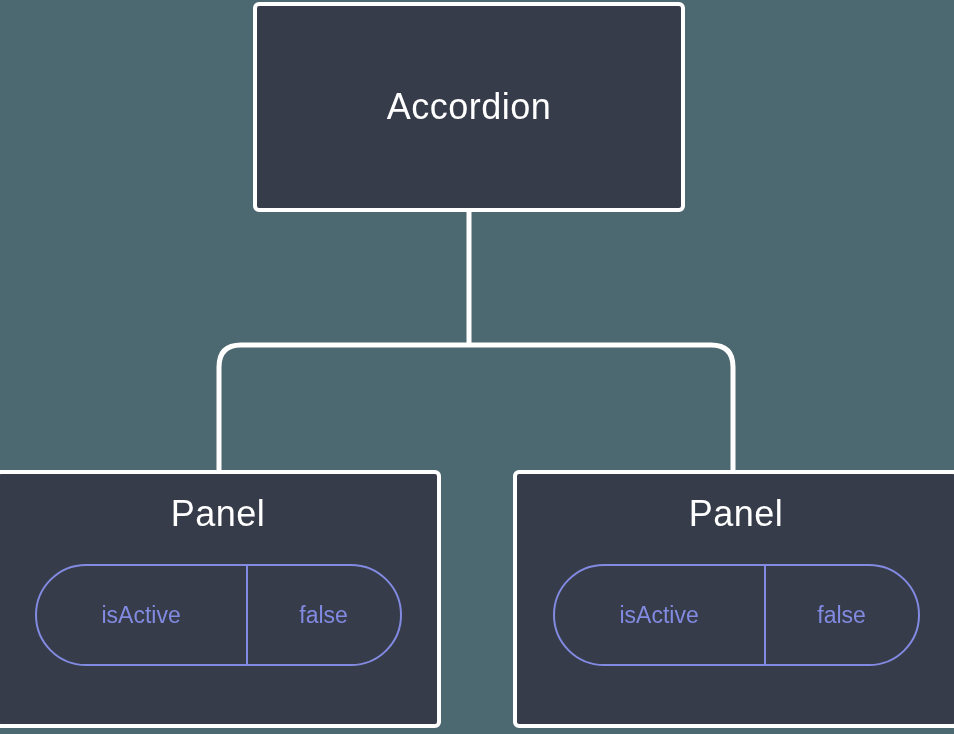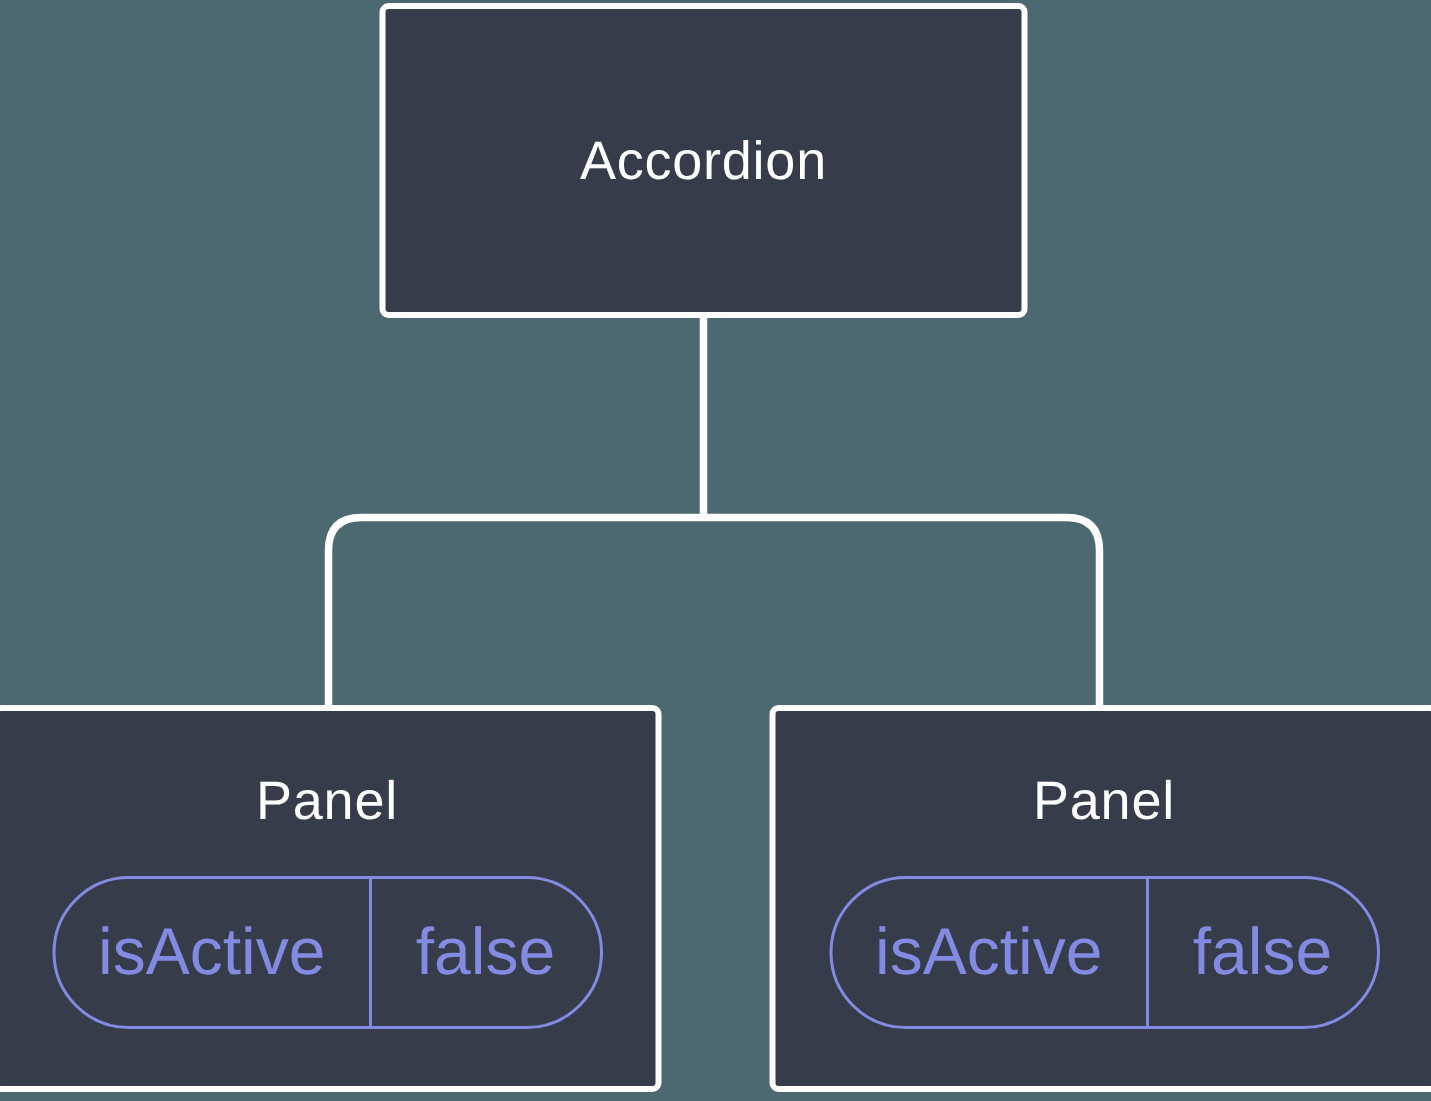--- a/index.html
+++ b/index.html
@@ -51,41 +51,41 @@
     top: 470px;
     width: 446px;
     height: 258px;
     display: flex;
     flex-direction: column;
     align-items: center;
   }
   .panel-left  { left: -5px; }
   .panel-right { left: 513px; }
   .panel-node .node-title {
-    margin-top: 40px;
+    margin-top: 20px;
     height: 40px;
     line-height: 40px;
     text-align: right;
   }
   .state-pill {
     margin-top: 30px;
     width: 367px;
     height: 102px;
     box-sizing: border-box;
     border: 2.5px solid var(--state-accent, #828AE2);
     border-radius: 51px;
     display: flex;
     overflow: hidden;
   }
   .state-cell {
     display: flex;
     align-items: center;
     justify-content: center;
     color: var(--state-accent, #828AE2);
-    font-size: 44px;
+    font-size: 23px;
     font-weight: 400;
   }
   .state-name {
     width: 58.2%;
     border-right: 2.5px solid var(--state-accent, #828AE2);
     box-sizing: border-box;
   }
   .state-value {
     flex: 1;
   }

